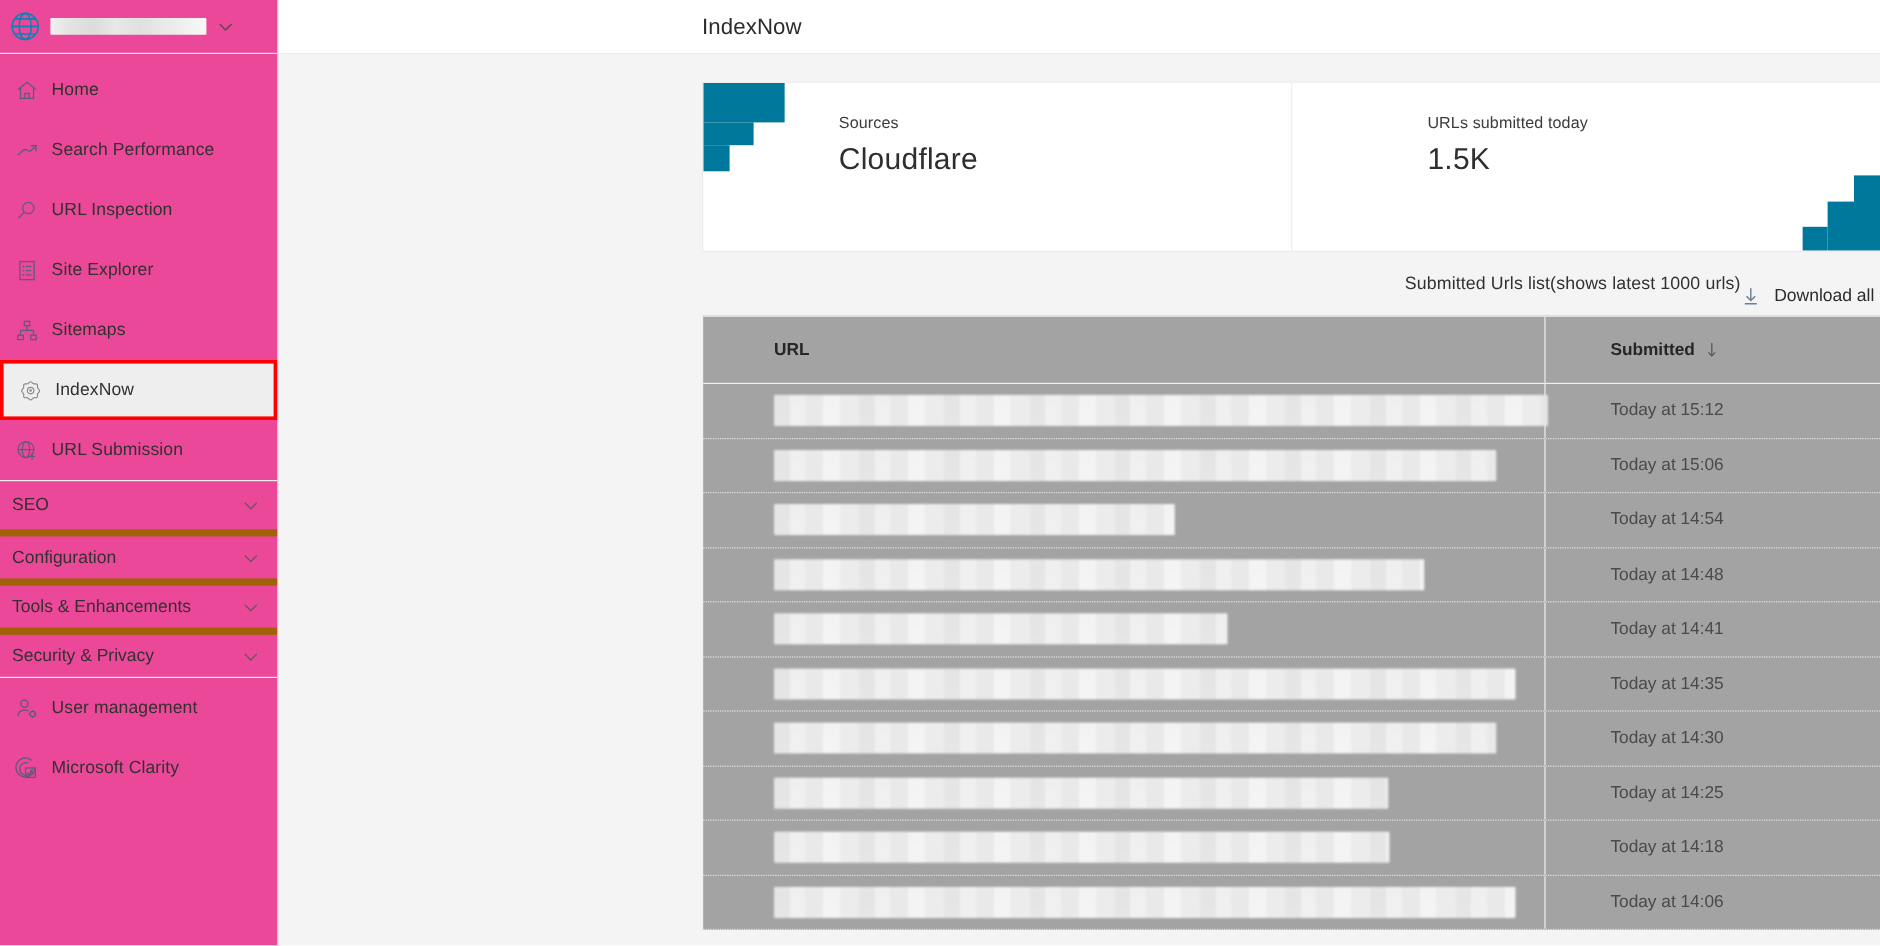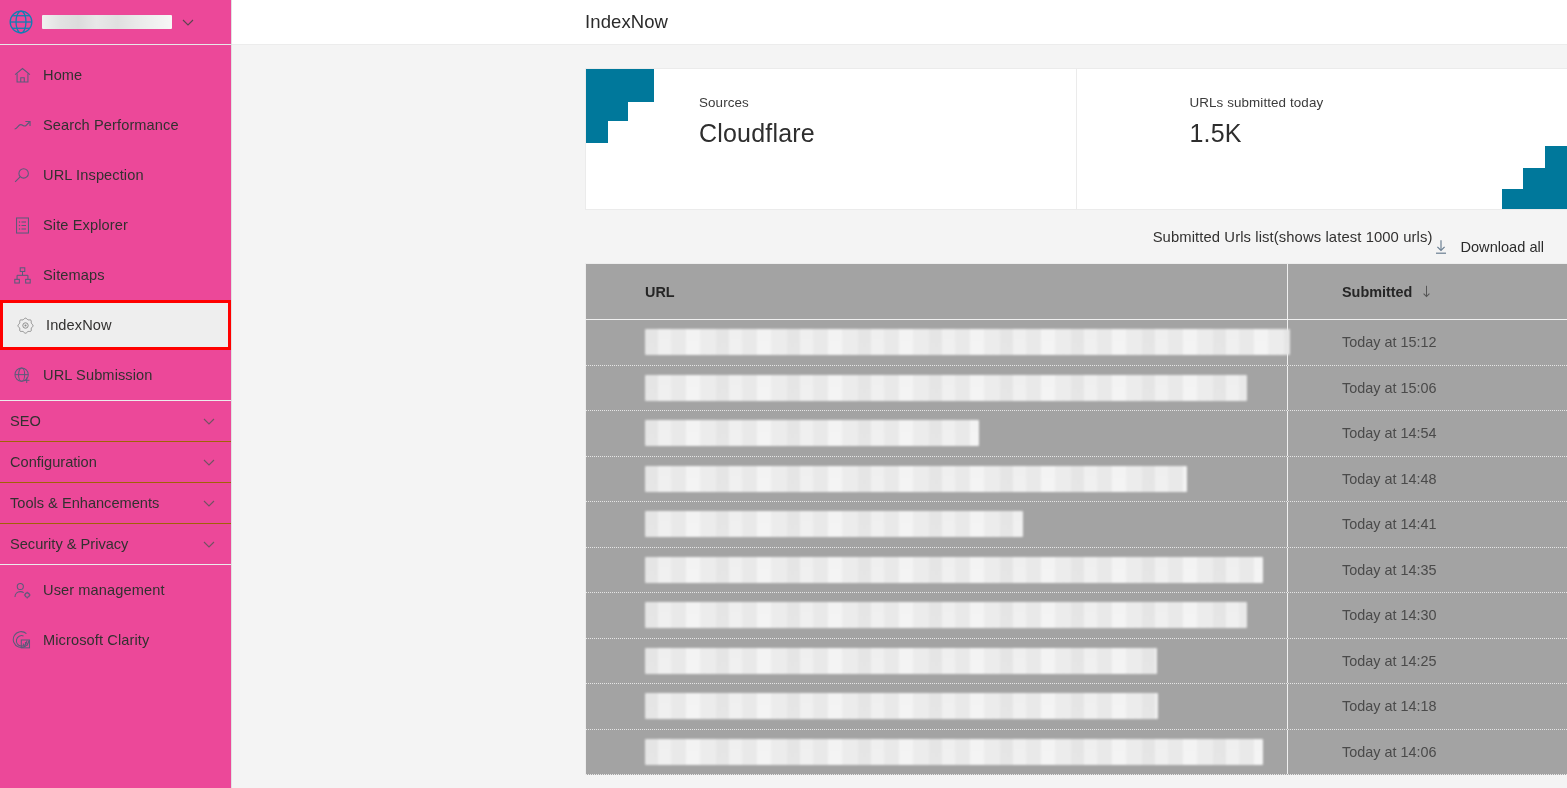--- a/index.html
+++ b/index.html
@@ -58,21 +58,21 @@
   .nav-item.highlight {
     border: 3px solid #ff0000;
     background: #eeeeee;
     height: 50px;
     margin: 0;
   }
   .nav-group {
     height: 41px;
     display: flex; align-items: center;
     padding: 0 12px 0 10px;
-    border-top: 1px solid #a16207;
+    border-top: 6px solid #a16207;
     cursor: pointer;
   }
   .nav-group .lbl { font-size: 14.6px; color: #323130; flex: 1 1 auto; }
   .nav-group.first-group { border-top: 1px solid #ececec; }
   .group-chev { width: 20px; height: 20px; flex: 0 0 20px; opacity: .8; }
   .divider-line { border-top: 1px solid #ececec; }
 
   
   .main { flex: 1 1 auto; height: 788px; display: flex; flex-direction: column; min-width: 0; }
   .topbar {
@@ -116,21 +116,21 @@
   .deco-br { position: absolute; right: 0; bottom: 0; width: 65px; height: 63px; }
 
   
   .list-head {
     display: flex; align-items: center; justify-content: flex-end;
     height: 53px;
   }
   .list-title { font-size: 14.8px; color: #323130; letter-spacing: .1px; }
   .download-all {
     display: flex; align-items: center; cursor: pointer;
-    padding-right: 24px;
+    padding-right: 6px;
     margin-top: 20px;
   }
   .download-all .dl-ico { width: 18px; height: 18px; margin-right: 10px; }
   .download-all .dl-txt { font-size: 14.6px; color: #2b2b2b; }
 
   
   .table {
     background: #a3a3a3;
     border: 1px solid #ededed;
     border-bottom: none;

